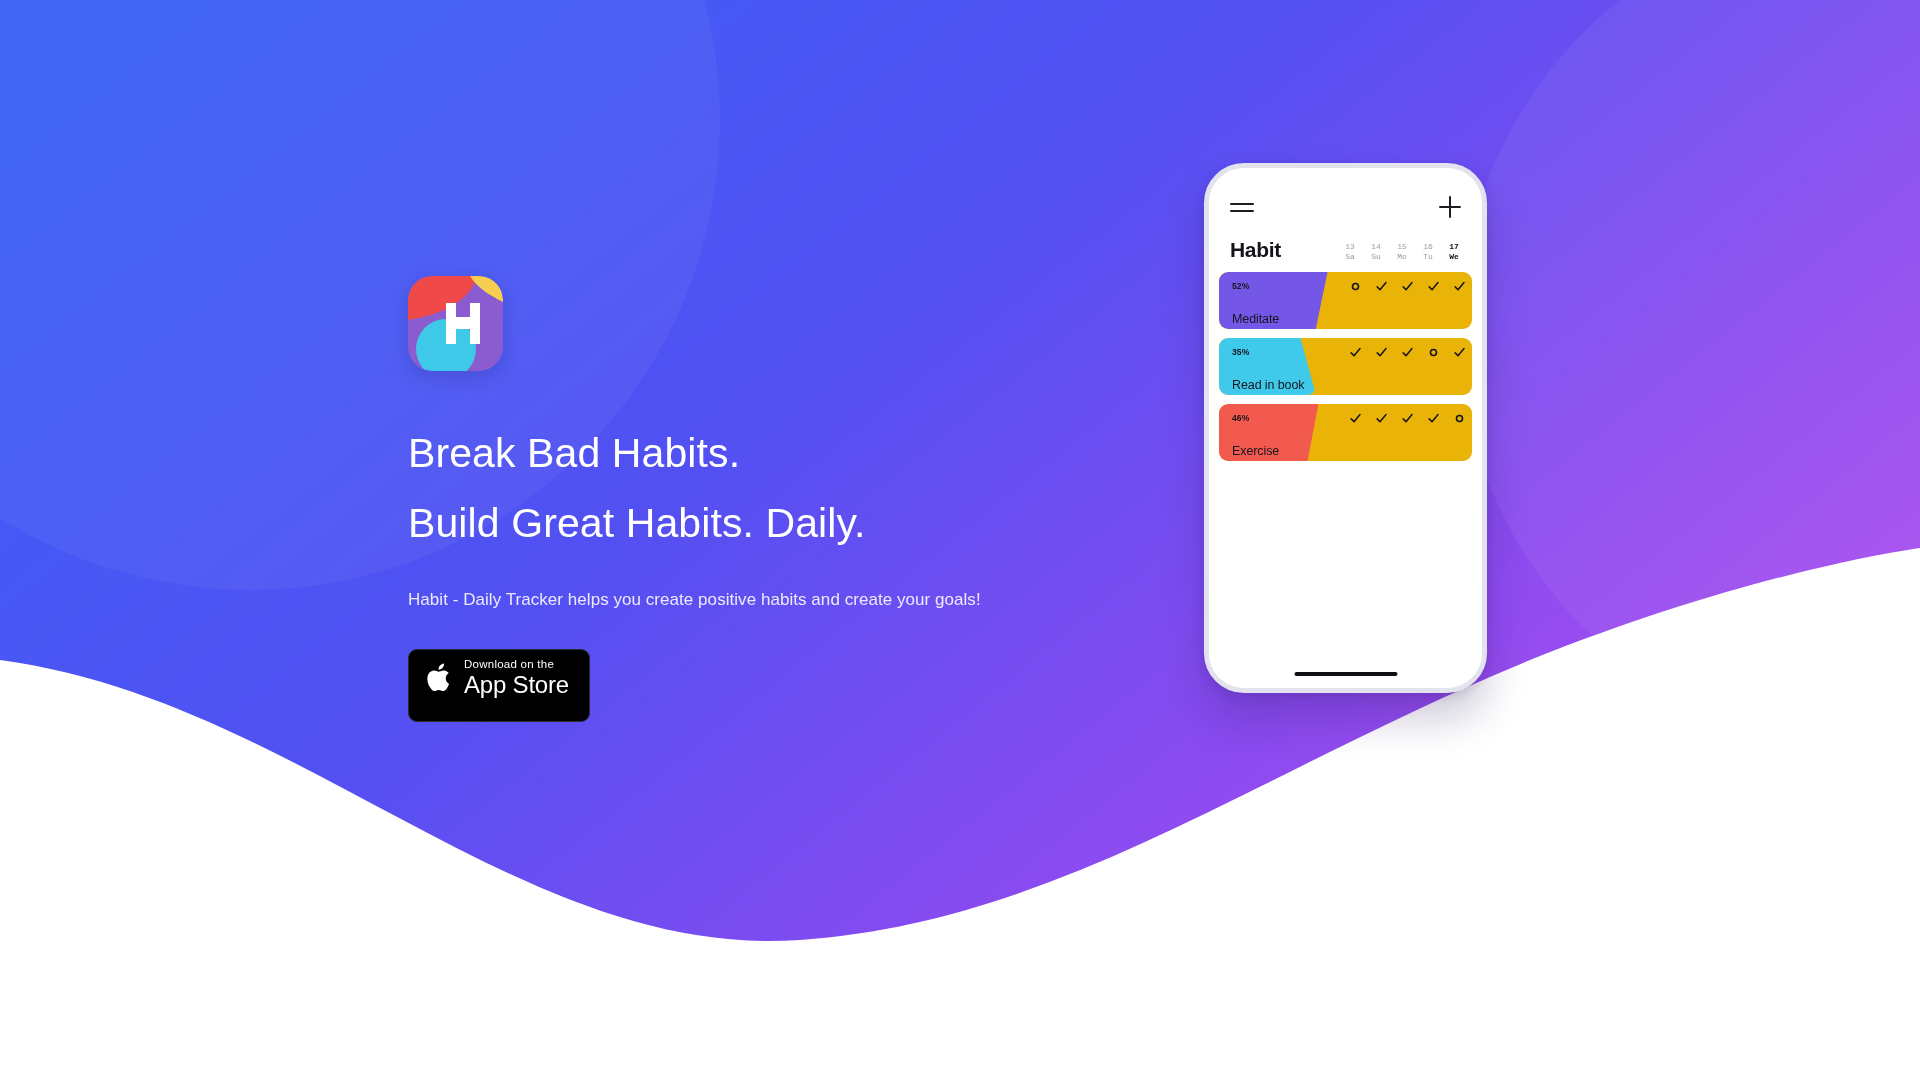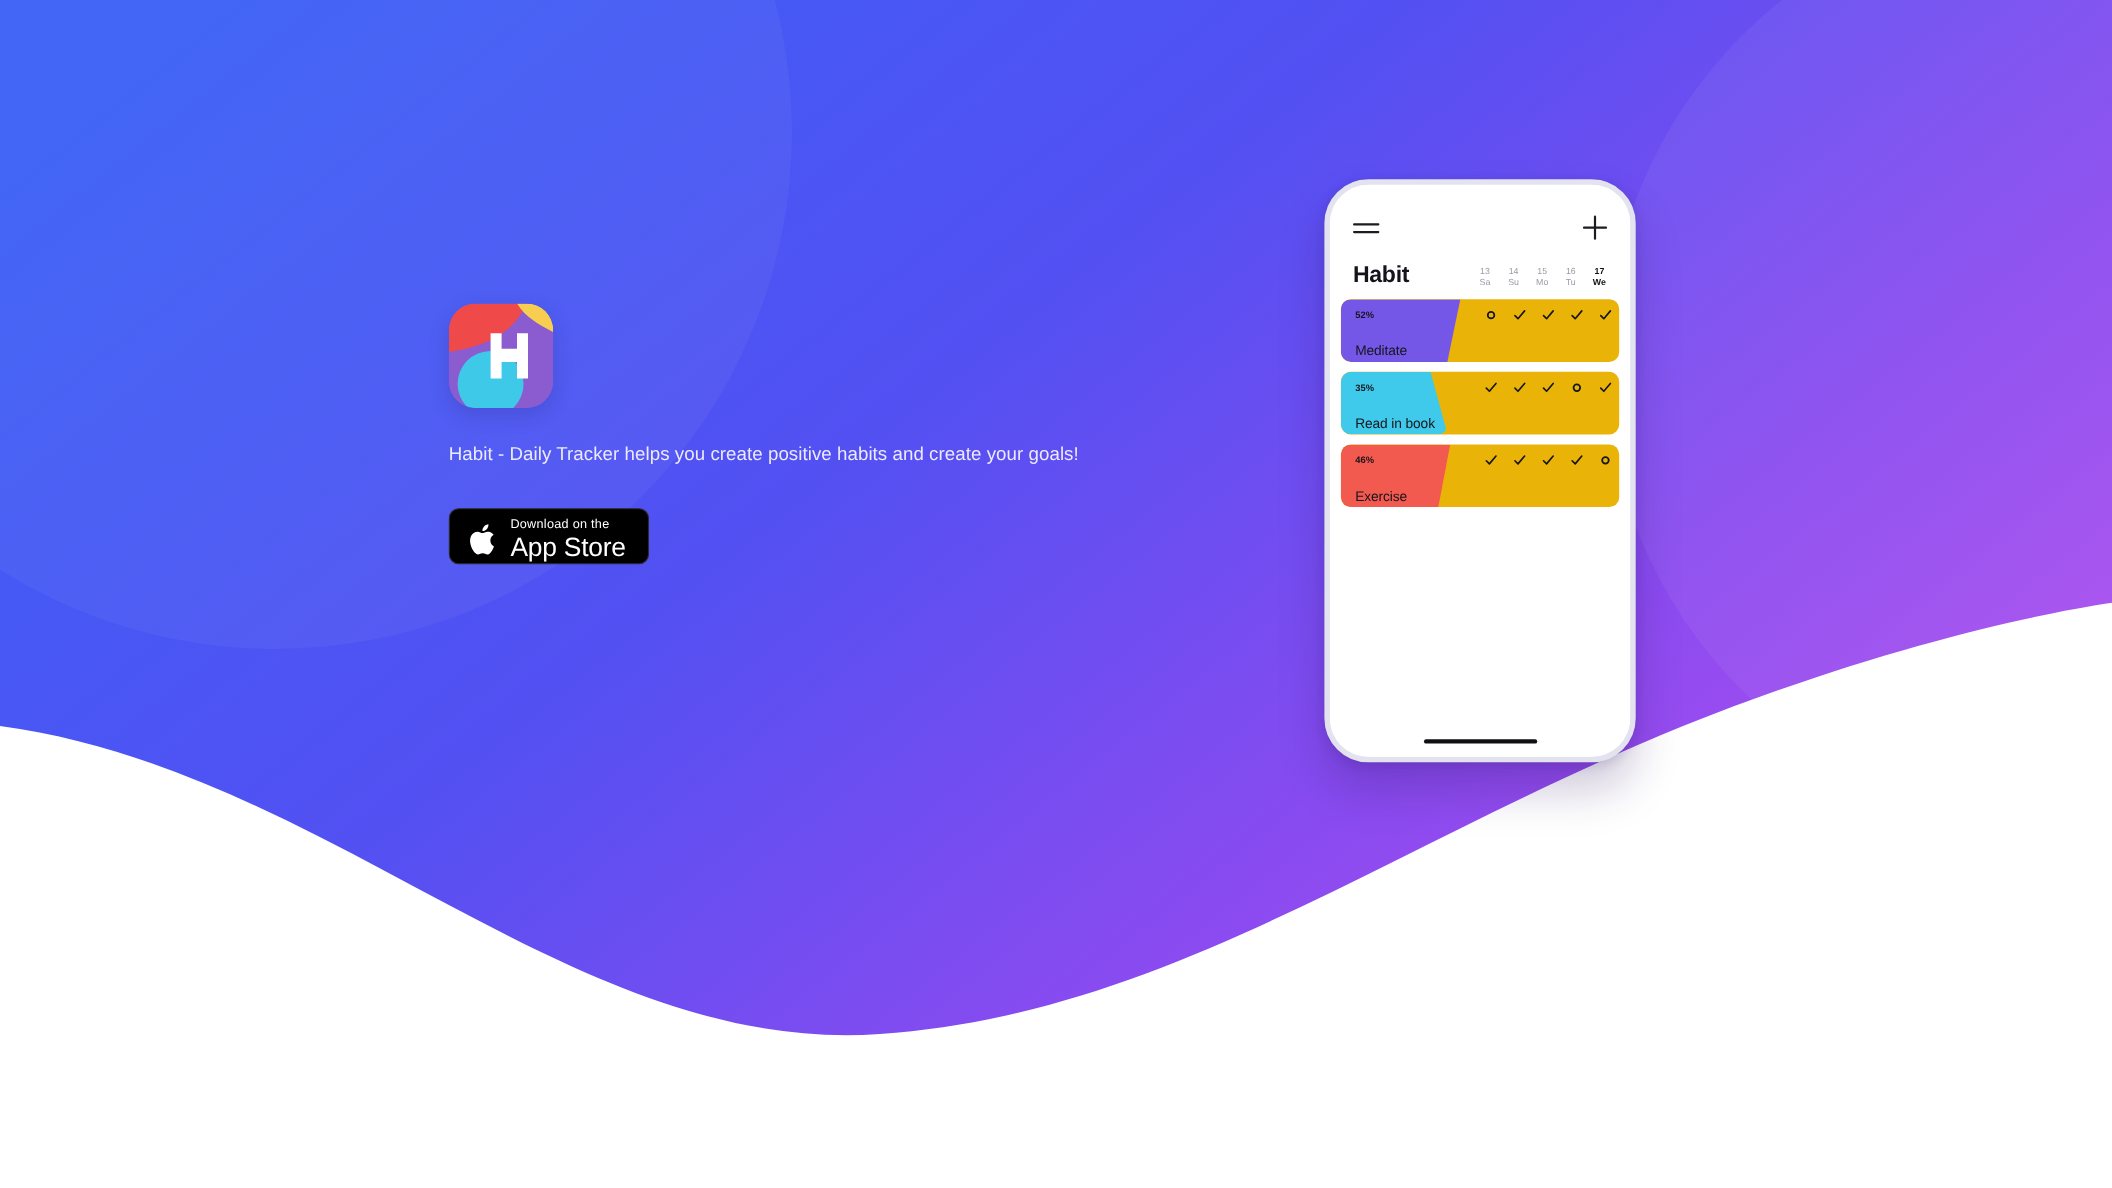--- a/index.html
+++ b/index.html
@@ -64,21 +64,21 @@
 
   
   .appstore-btn {
     margin-top:37px;
     display:inline-flex;
     align-items:center;
     gap:11px;
     background:#000000;
     border:1px solid #2b2b2b;
     border-radius:9px;
-    padding:9px 20px 2px 17px;
+    padding:9px 20px 24px 17px;
     cursor:pointer;
     user-select:none;
   }
   .appstore-btn .apple-glyph { display:block; width:27px; height:33px; flex:0 0 auto; }
   .as-text { display:flex; flex-direction:column; line-height:1; }
   .as-small {
     color:#ffffff; font-size:11.5px; font-weight:400;
     letter-spacing:.25px; margin-bottom:2px;
   }
   .as-big {
@@ -133,20 +133,21 @@
   .ph-title {
     font-size:21px; font-weight:700; color:#14141a;
     letter-spacing:-.3px; line-height:24px;
   }
   .date-strip { display:flex; align-items:flex-end; gap:0px; }
   .date-col {
     width:26px; text-align:center;
     color:#9a9aa6;
     font-size:8px; line-height:10px; font-weight:500;
     cursor:pointer;
+    font-family:Liberation Mono, monospace;
   }
   .date-col .dnum { display:block; }
   .date-col .ddow { display:block; }
   .date-col.active { color:#14141a; font-weight:700; }
 
   .ph-list {
     position:absolute; left:10px; right:10px; top:104px;
   }
   .habit-row {
     position:relative;
@@ -234,20 +235,24 @@
           <rect x="0" y="0" width="95" height="95" fill="#8B5BD0"></rect>
           <path d="M0,0 L70,0 C60,26 36,38 0,44 Z" fill="#EF4A49"></path>
           <path d="M62,0 L95,0 L95,26 C82,19 70,13 62,0 Z" fill="#F7CE4F"></path>
           <circle cx="38" cy="73" r="30" fill="#3FC9E8"></circle>
           <path d="M38,27 h10 v14 h14 v-14 h10 v41 h-10 v-15 h-14 v15 h-10 Z" fill="#ffffff"></path>
         </g>
       </svg>
     </div>
 
     
+    <h1 class="headline">
+      <span class="l1">Break Bad Habits.</span>
+      <span class="l2">Build Great Habits. Daily.</span>
+    </h1>
 
     
     <p class="subtitle">Habit - Daily Tracker helps you create positive habits and create your goals!</p>
 
     
     <div class="appstore-btn">
       <svg class="apple-glyph" viewBox="0 0 24 29">
         <path fill="#ffffff" d="M17.6,15.3c0-3.1,2.5-4.6,2.6-4.7c-1.4-2.1-3.6-2.4-4.4-2.4
           c-1.9-0.2-3.6,1.1-4.6,1.1c-0.9,0-2.4-1.1-3.9-1.1C5.2,8.2,3.3,9.4,2.2,11.3
           c-2.1,3.7-0.5,9.1,1.5,12.1c1,1.5,2.2,3.1,3.8,3.1c1.5-0.1,2.1-1,3.9-1

